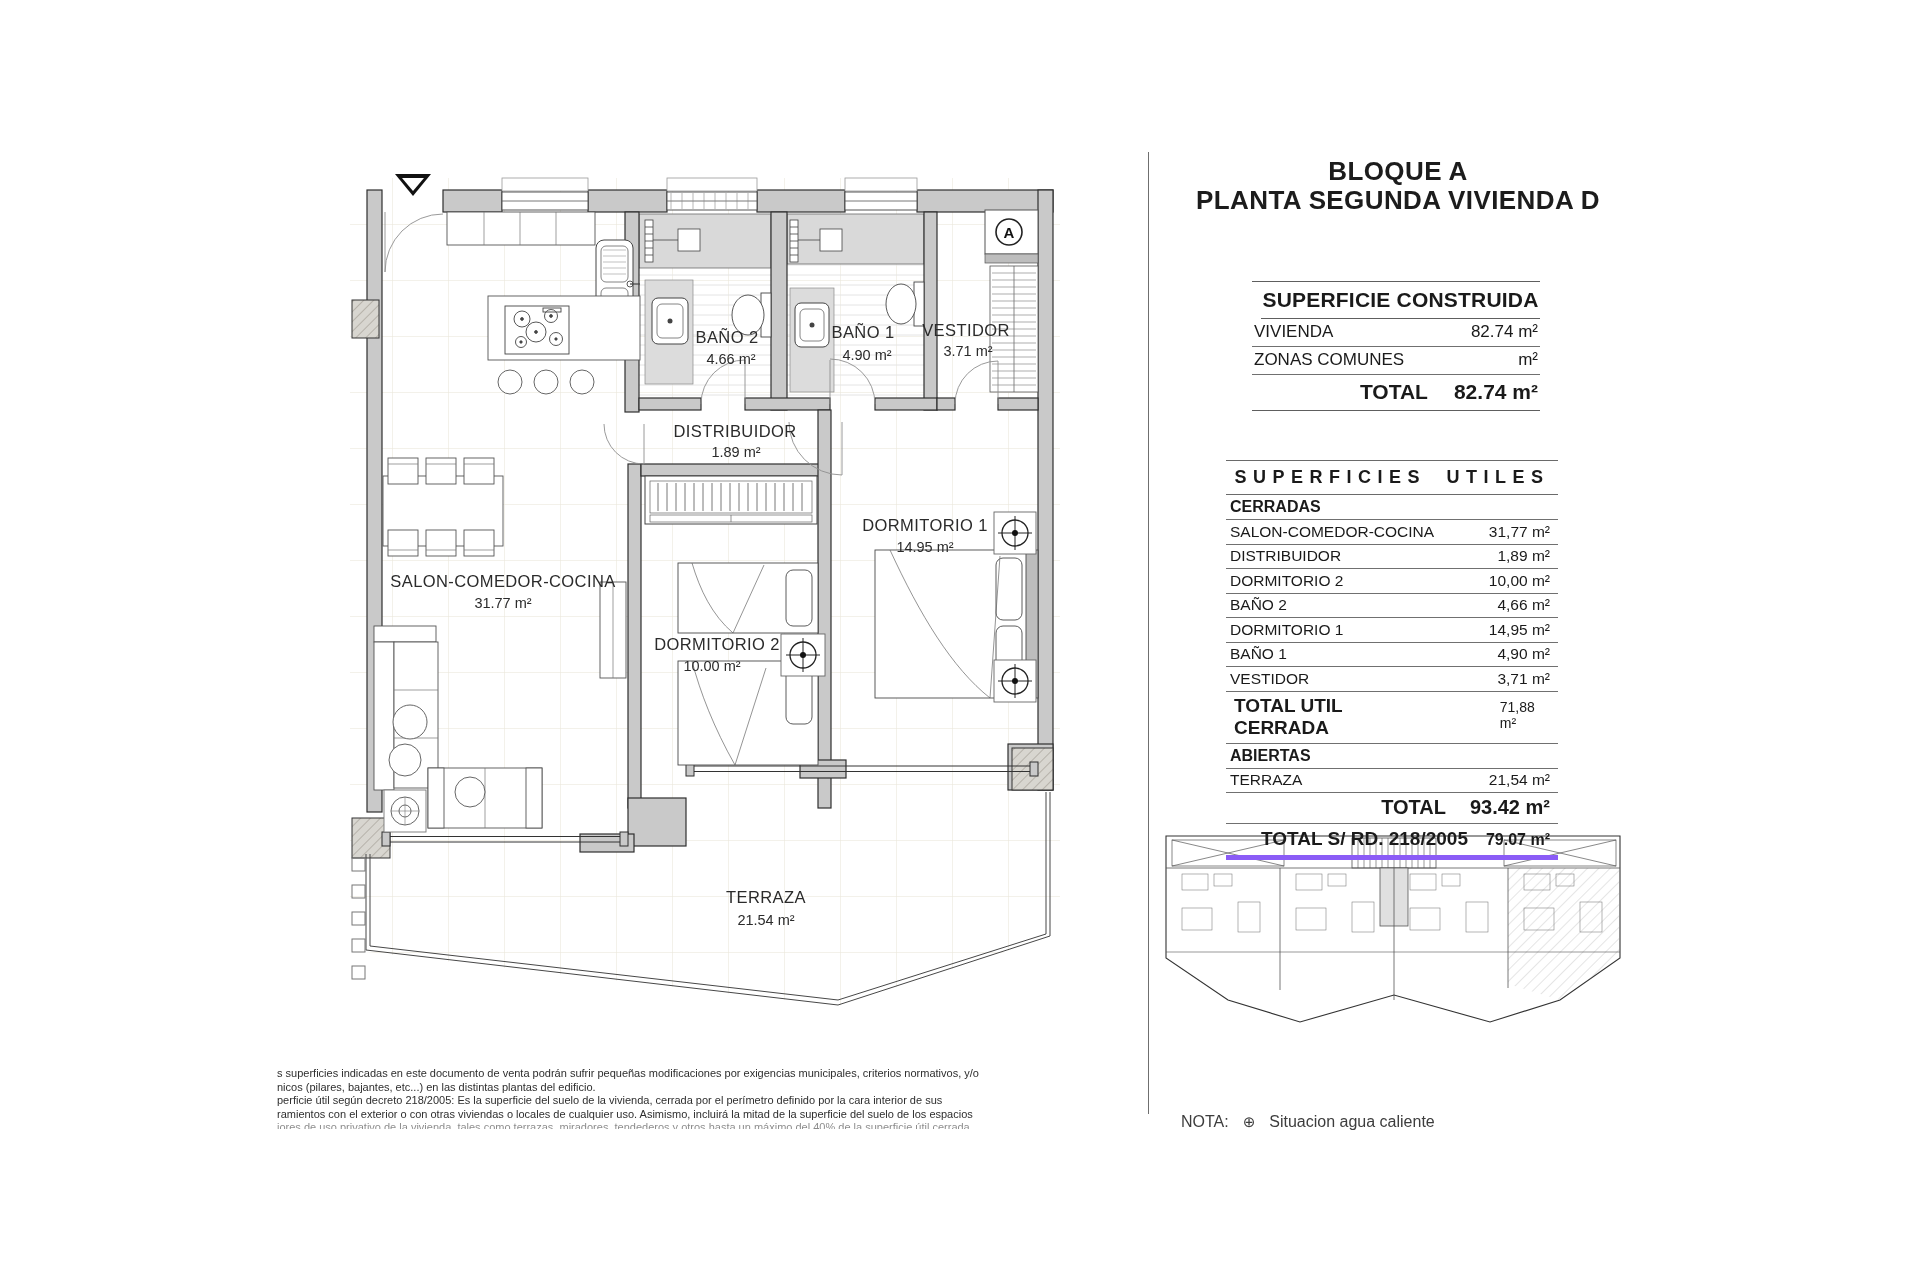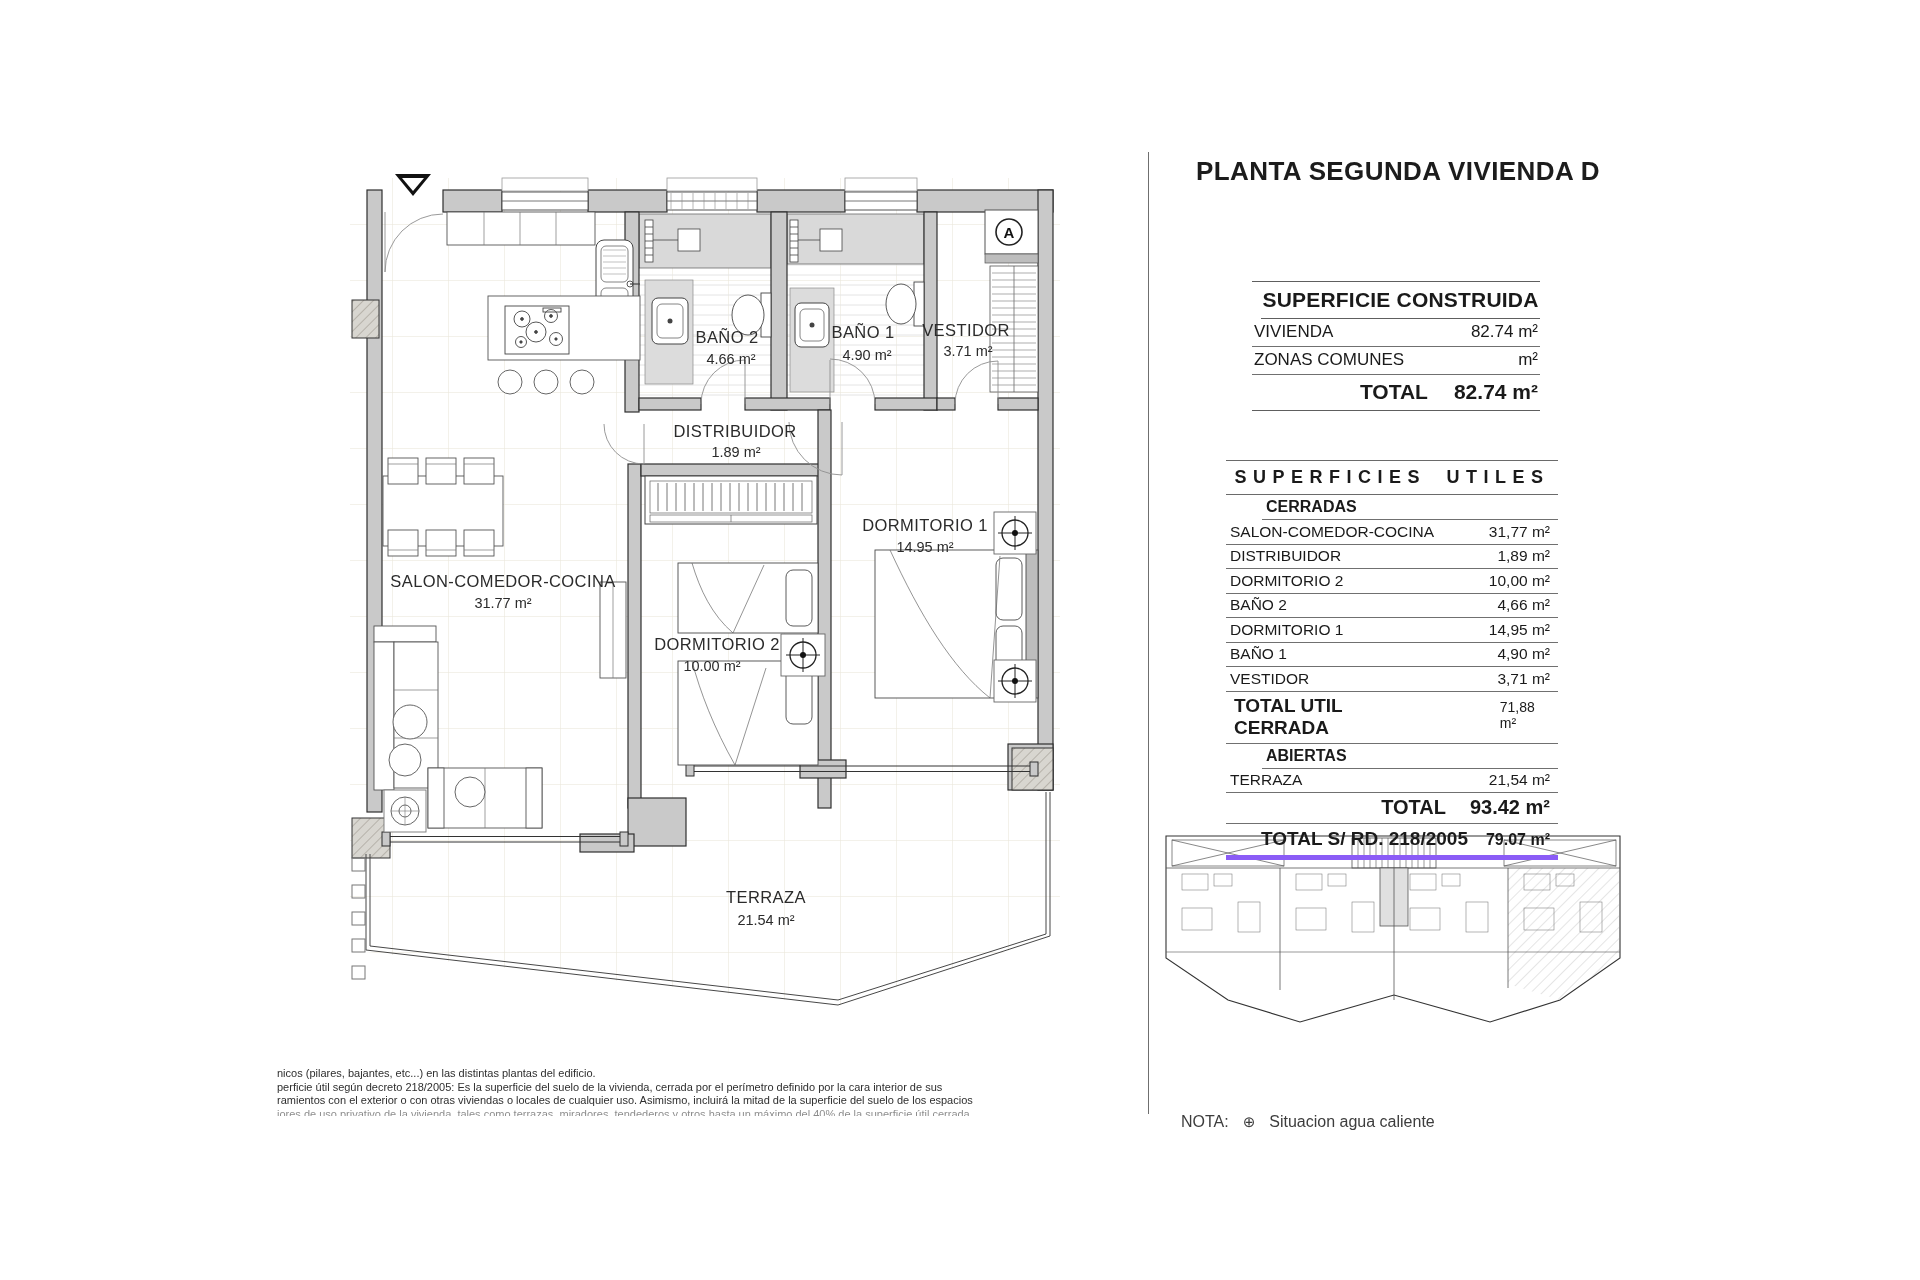--- a/index.html
+++ b/index.html
@@ -22,21 +22,21 @@
               border-bottom:1px solid #5e5e5e;letter-spacing:.2px;margin-left:9px;}
   .t1-row{display:flex;justify-content:space-between;align-items:baseline;font-size:17px;
           padding:3px 2px 4px;border-bottom:1px solid #707070;}
   .t1-total{display:flex;justify-content:flex-end;gap:26px;align-items:baseline;
             font-size:21px;font-weight:bold;padding:5px 2px 6px;border-bottom:1px solid #5e5e5e;}
 
   
   .tbl2{position:absolute;left:1226px;top:460px;width:332px;border-top:1px solid #6a6a6a;}
   .tbl2-title{font-size:18px;font-weight:bold;text-align:center;letter-spacing:6.5px;
               word-spacing:9px;padding:6px 0 6px;border-bottom:1px solid #6a6a6a;}
-  .sec-row{font-size:16px;font-weight:bold;padding:3px 4px 3px;border-bottom:1px solid #707070;margin-left:36px;}
+  .sec-row{font-size:16px;font-weight:bold;padding:3px 4px 3px;border-bottom:1px solid #707070;}
   .u-row{display:flex;justify-content:space-between;align-items:baseline;font-size:15.5px;
          padding:2.5px 8px 3px 4px;border-bottom:1px solid #707070;}
   .u-total-cerrada{display:flex;justify-content:flex-end;gap:28px;align-items:baseline;
          padding:3px 8px 4px;border-bottom:1px solid #707070;}
   .u-total-cerrada .lbl{font-size:19px;font-weight:bold;}
   .u-total-cerrada .val{font-size:14px;margin-left:48px;}
   .u-total{display:flex;justify-content:flex-end;gap:24px;align-items:baseline;
          padding:3px 8px 4px;border-bottom:1px solid #707070;}
   .u-total .lbl{font-size:20px;font-weight:bold;}
   .u-total .val{font-size:20px;font-weight:bold;}
@@ -381,20 +381,21 @@
           <rect x="1556" y="874" width="18" height="12"></rect>
         <rect x="1524" y="908" width="30" height="22"></rect>
           <rect x="1580" y="902" width="22" height="30"></rect>
       </g>
     </g>
   </svg>
 
   <div class="divider"></div>
 
   <div class="doc-title">
+    <div>BLOQUE A</div>
     <div>PLANTA SEGUNDA VIVIENDA D</div>
   </div>
 
   <div class="tbl1">
     <div class="tbl1-title">SUPERFICIE CONSTRUIDA</div>
     <div class="t1-row">
       <span>VIVIENDA</span>
       <span>82.74 m²</span>
     </div>
     <div class="t1-row">
@@ -453,20 +454,21 @@
       <span class="lbl">TOTAL</span>
       <span class="val">93.42 m²</span>
     </div>
     <div class="u-total-rd">
       <span class="lbl">TOTAL S/ RD. 218/2005</span>
       <span class="val">79.07 m²</span>
     </div>
   </div>
 
   <div class="disclaimer">
+    <div class="ln">s superficies indicadas en este documento de venta podrán sufrir pequeñas modificaciones por exigencias municipales, criterios normativos, y/o</div>
     <div class="ln">nicos (pilares, bajantes, etc...) en las distintas plantas del edificio.</div>
     <div class="ln">perficie útil según decreto 218/2005: Es la superficie del suelo de la vivienda, cerrada por el perímetro definido por la cara interior de sus</div>
     <div class="ln">ramientos con el exterior o con otras viviendas o locales de cualquier uso. Asimismo, incluirá la mitad de la superficie del suelo de los espacios</div>
     <div class="ln cut">iores de uso privativo de la vivienda, tales como terrazas, miradores, tendederos y otros hasta un máximo del 40% de la superficie útil cerrada</div>
   </div>
 
   <div class="nota">
     <span>NOTA:</span>
     <span class="sym">⊕</span>
     <span>Situacion agua caliente</span>

